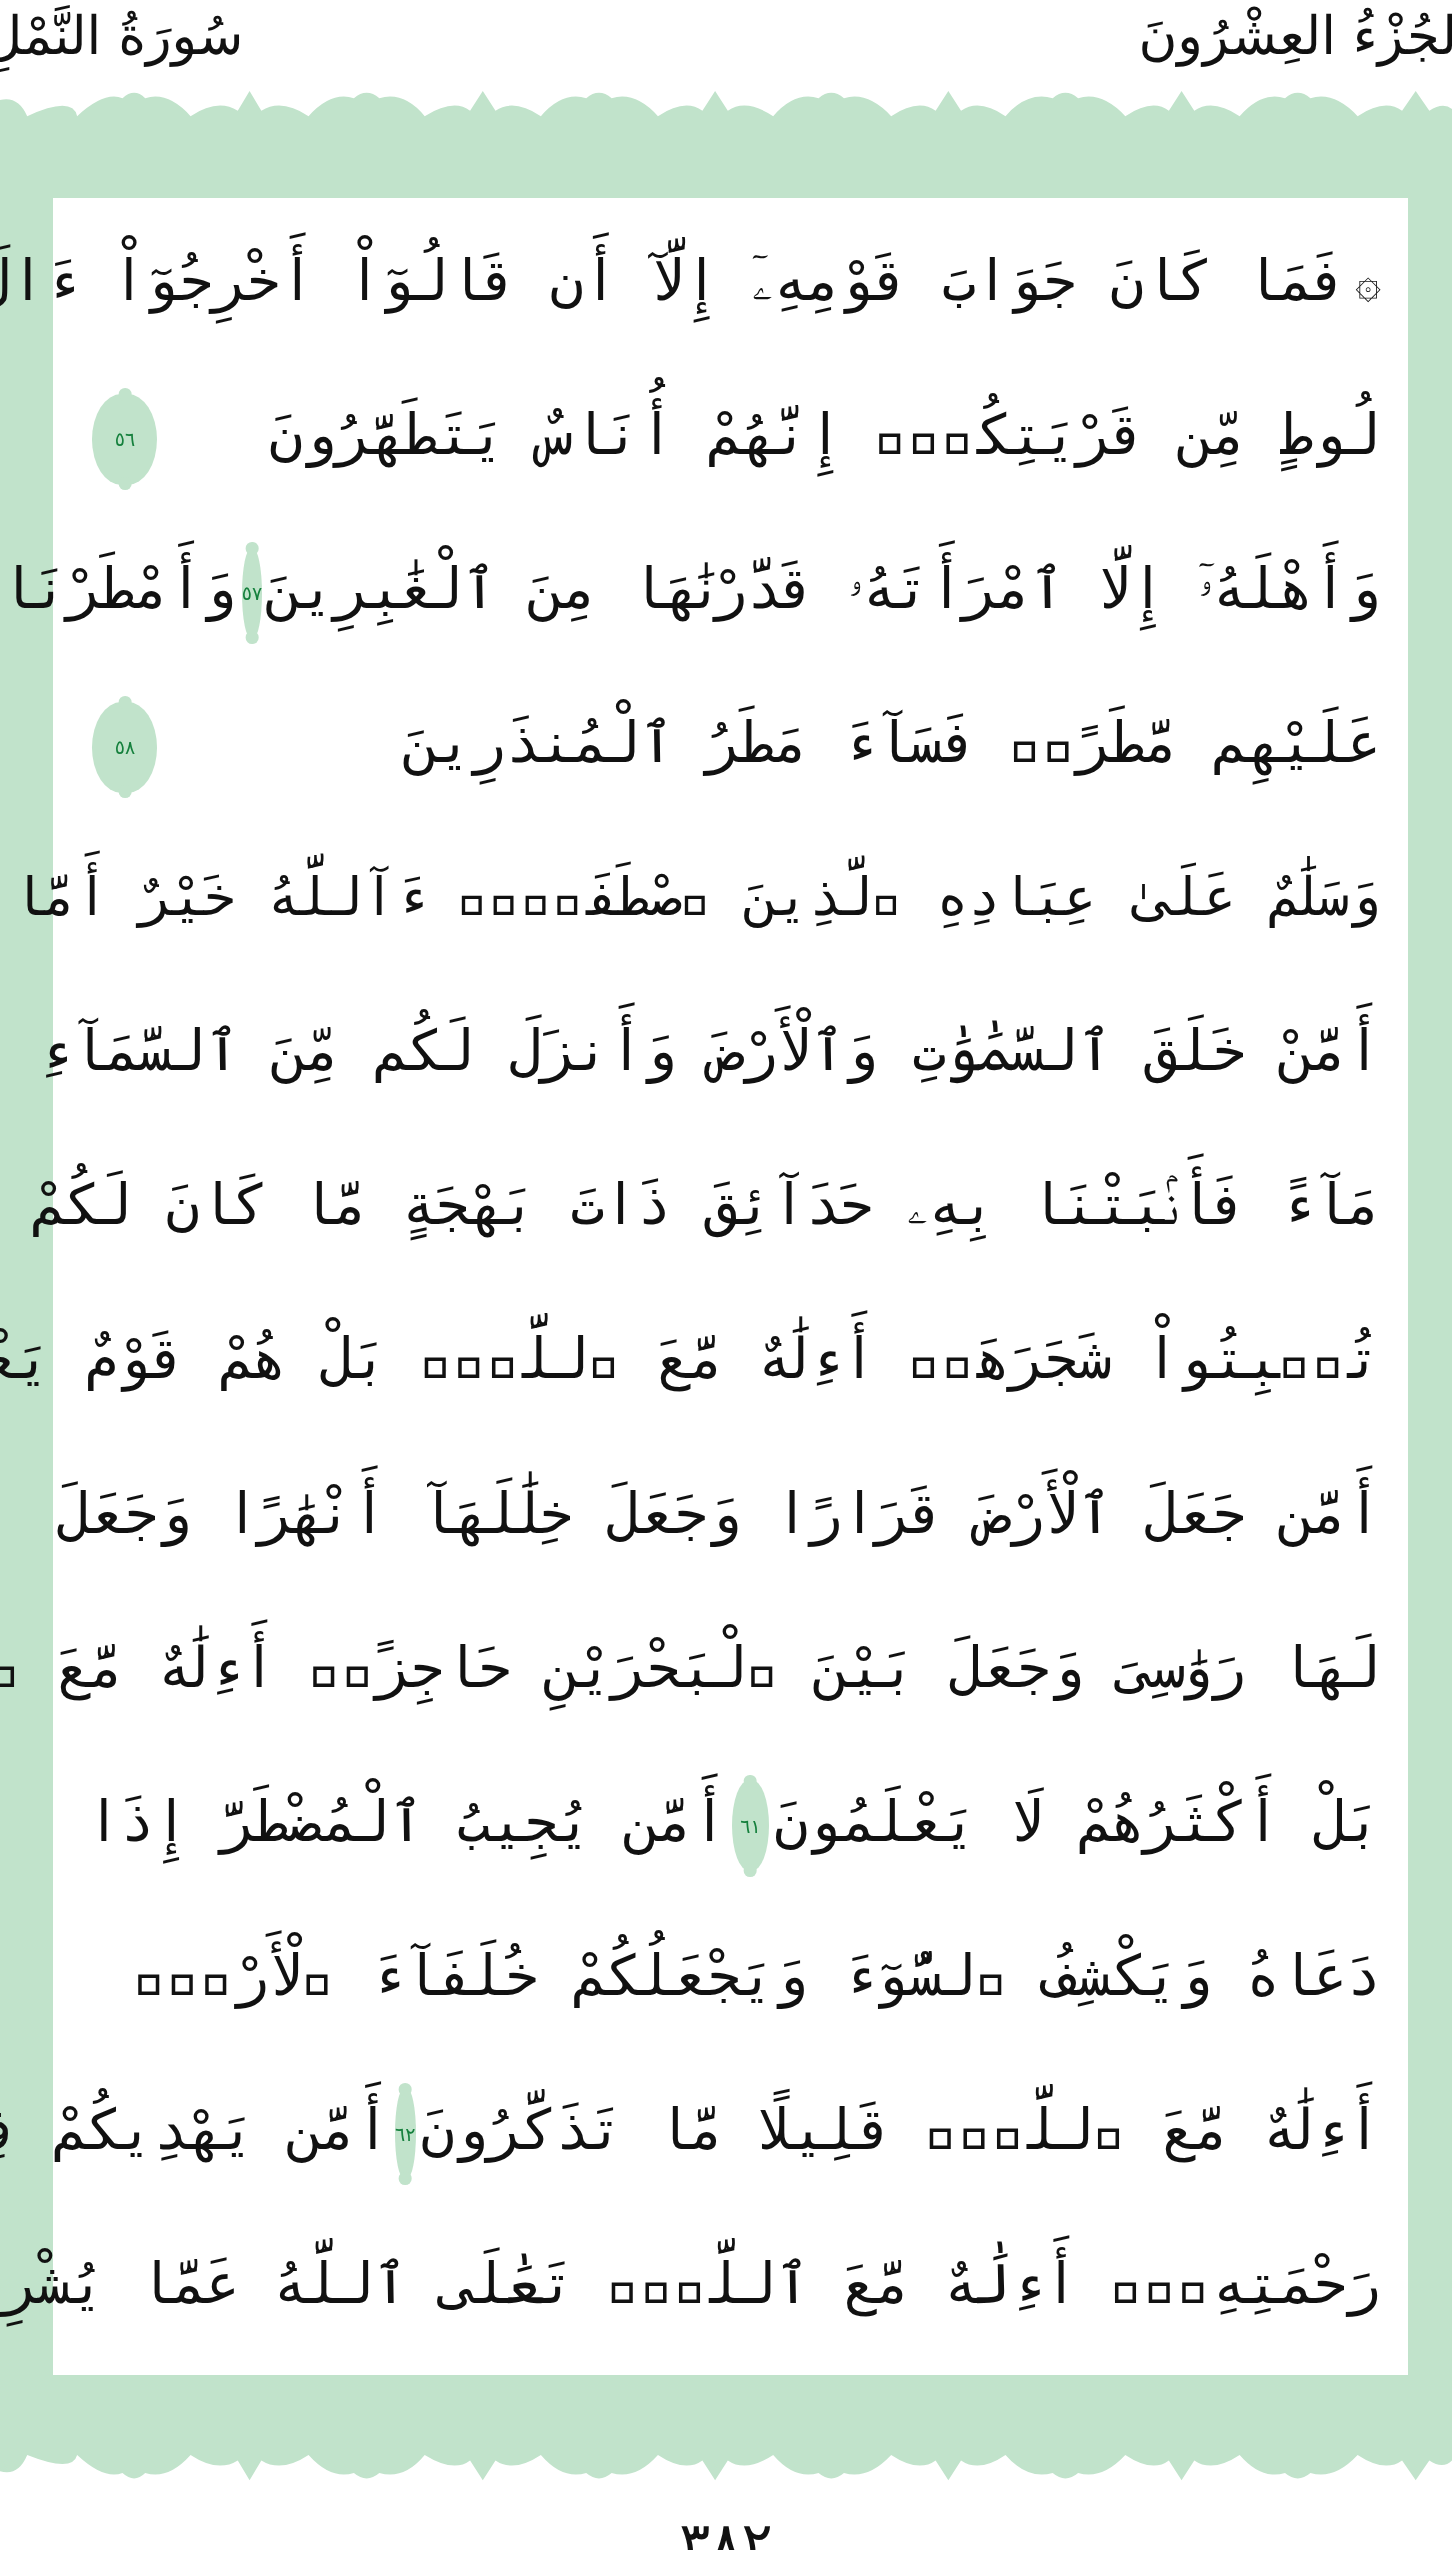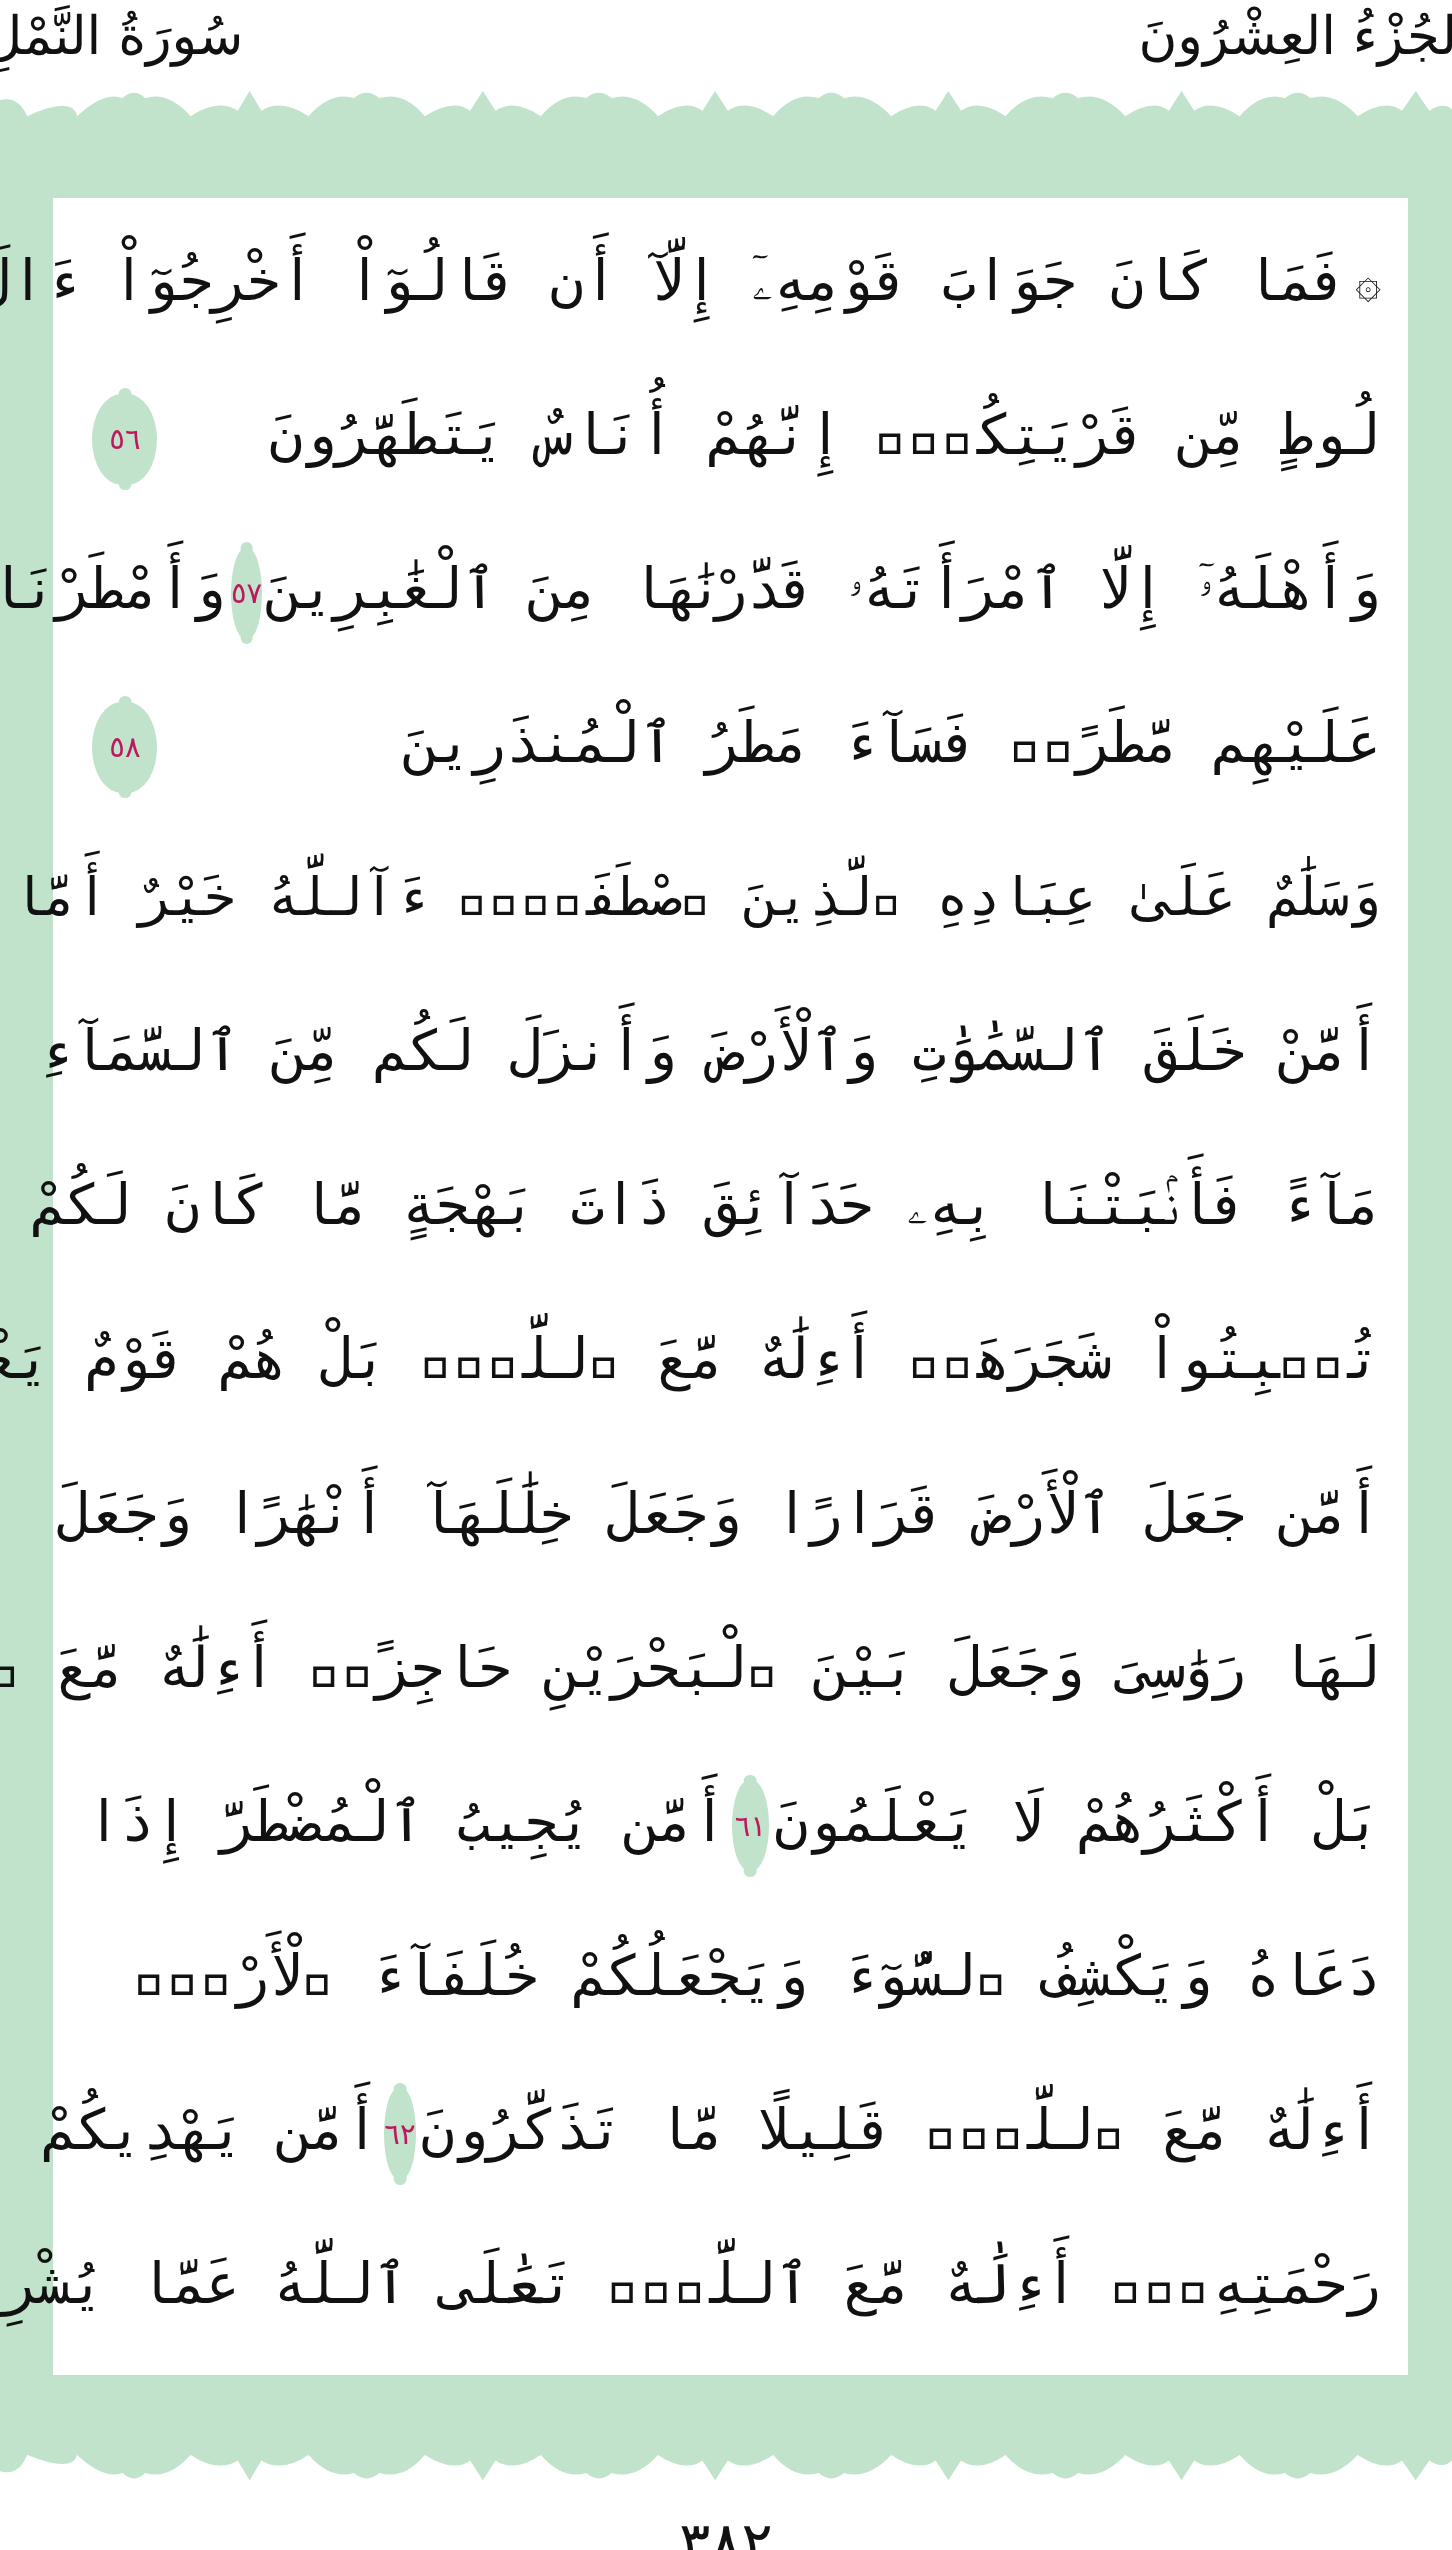--- a/index.html
+++ b/index.html
@@ -20,21 +20,21 @@
   .page { position:absolute; left:53px; top:198px; width:1355px; height:2177px; background:#ffffff; }
 
   .lines { position:absolute; left:34px; right:27px; top:18px; bottom:18px;
            direction:rtl; display:flex; flex-direction:column; justify-content:space-between; }
   .line { height:138px; display:flex; align-items:center; justify-content:space-between;
           font-size:56px; line-height:138px; white-space:nowrap; font-weight:normal; }
   .line .seg { display:inline-block;font-family:Liberation Mono, monospace; }
   .marker { display:inline-flex; align-items:center; justify-content:center;
             width:65px; height:91px; background:#c1e3cb;
             border-radius:50% / 55%; position:relative; margin:0 5.4px;
-            font-size:29px; color:#be185d; direction:rtl; }
+            font-size:19px; color:#15803d; direction:rtl; }
   .marker::before, .marker::after { content:""; position:absolute; left:50%; width:12.7px; height:12.7px;
             background:#c1e3cb; border-radius:50%; transform:translateX(-50%); }
   .marker::before { top:-5.4px; }
   .marker::after { bottom:-5.4px; }
   .rub { font-size:44px; margin-left:9px; }
 
   .page-number { position:absolute; left:0; width:1452px; top:2507px; text-align:center;
                  font-size:58px; line-height:73px; direction:rtl; font-family:"DejaVu Serif", serif; }
 </style>
 </head>

